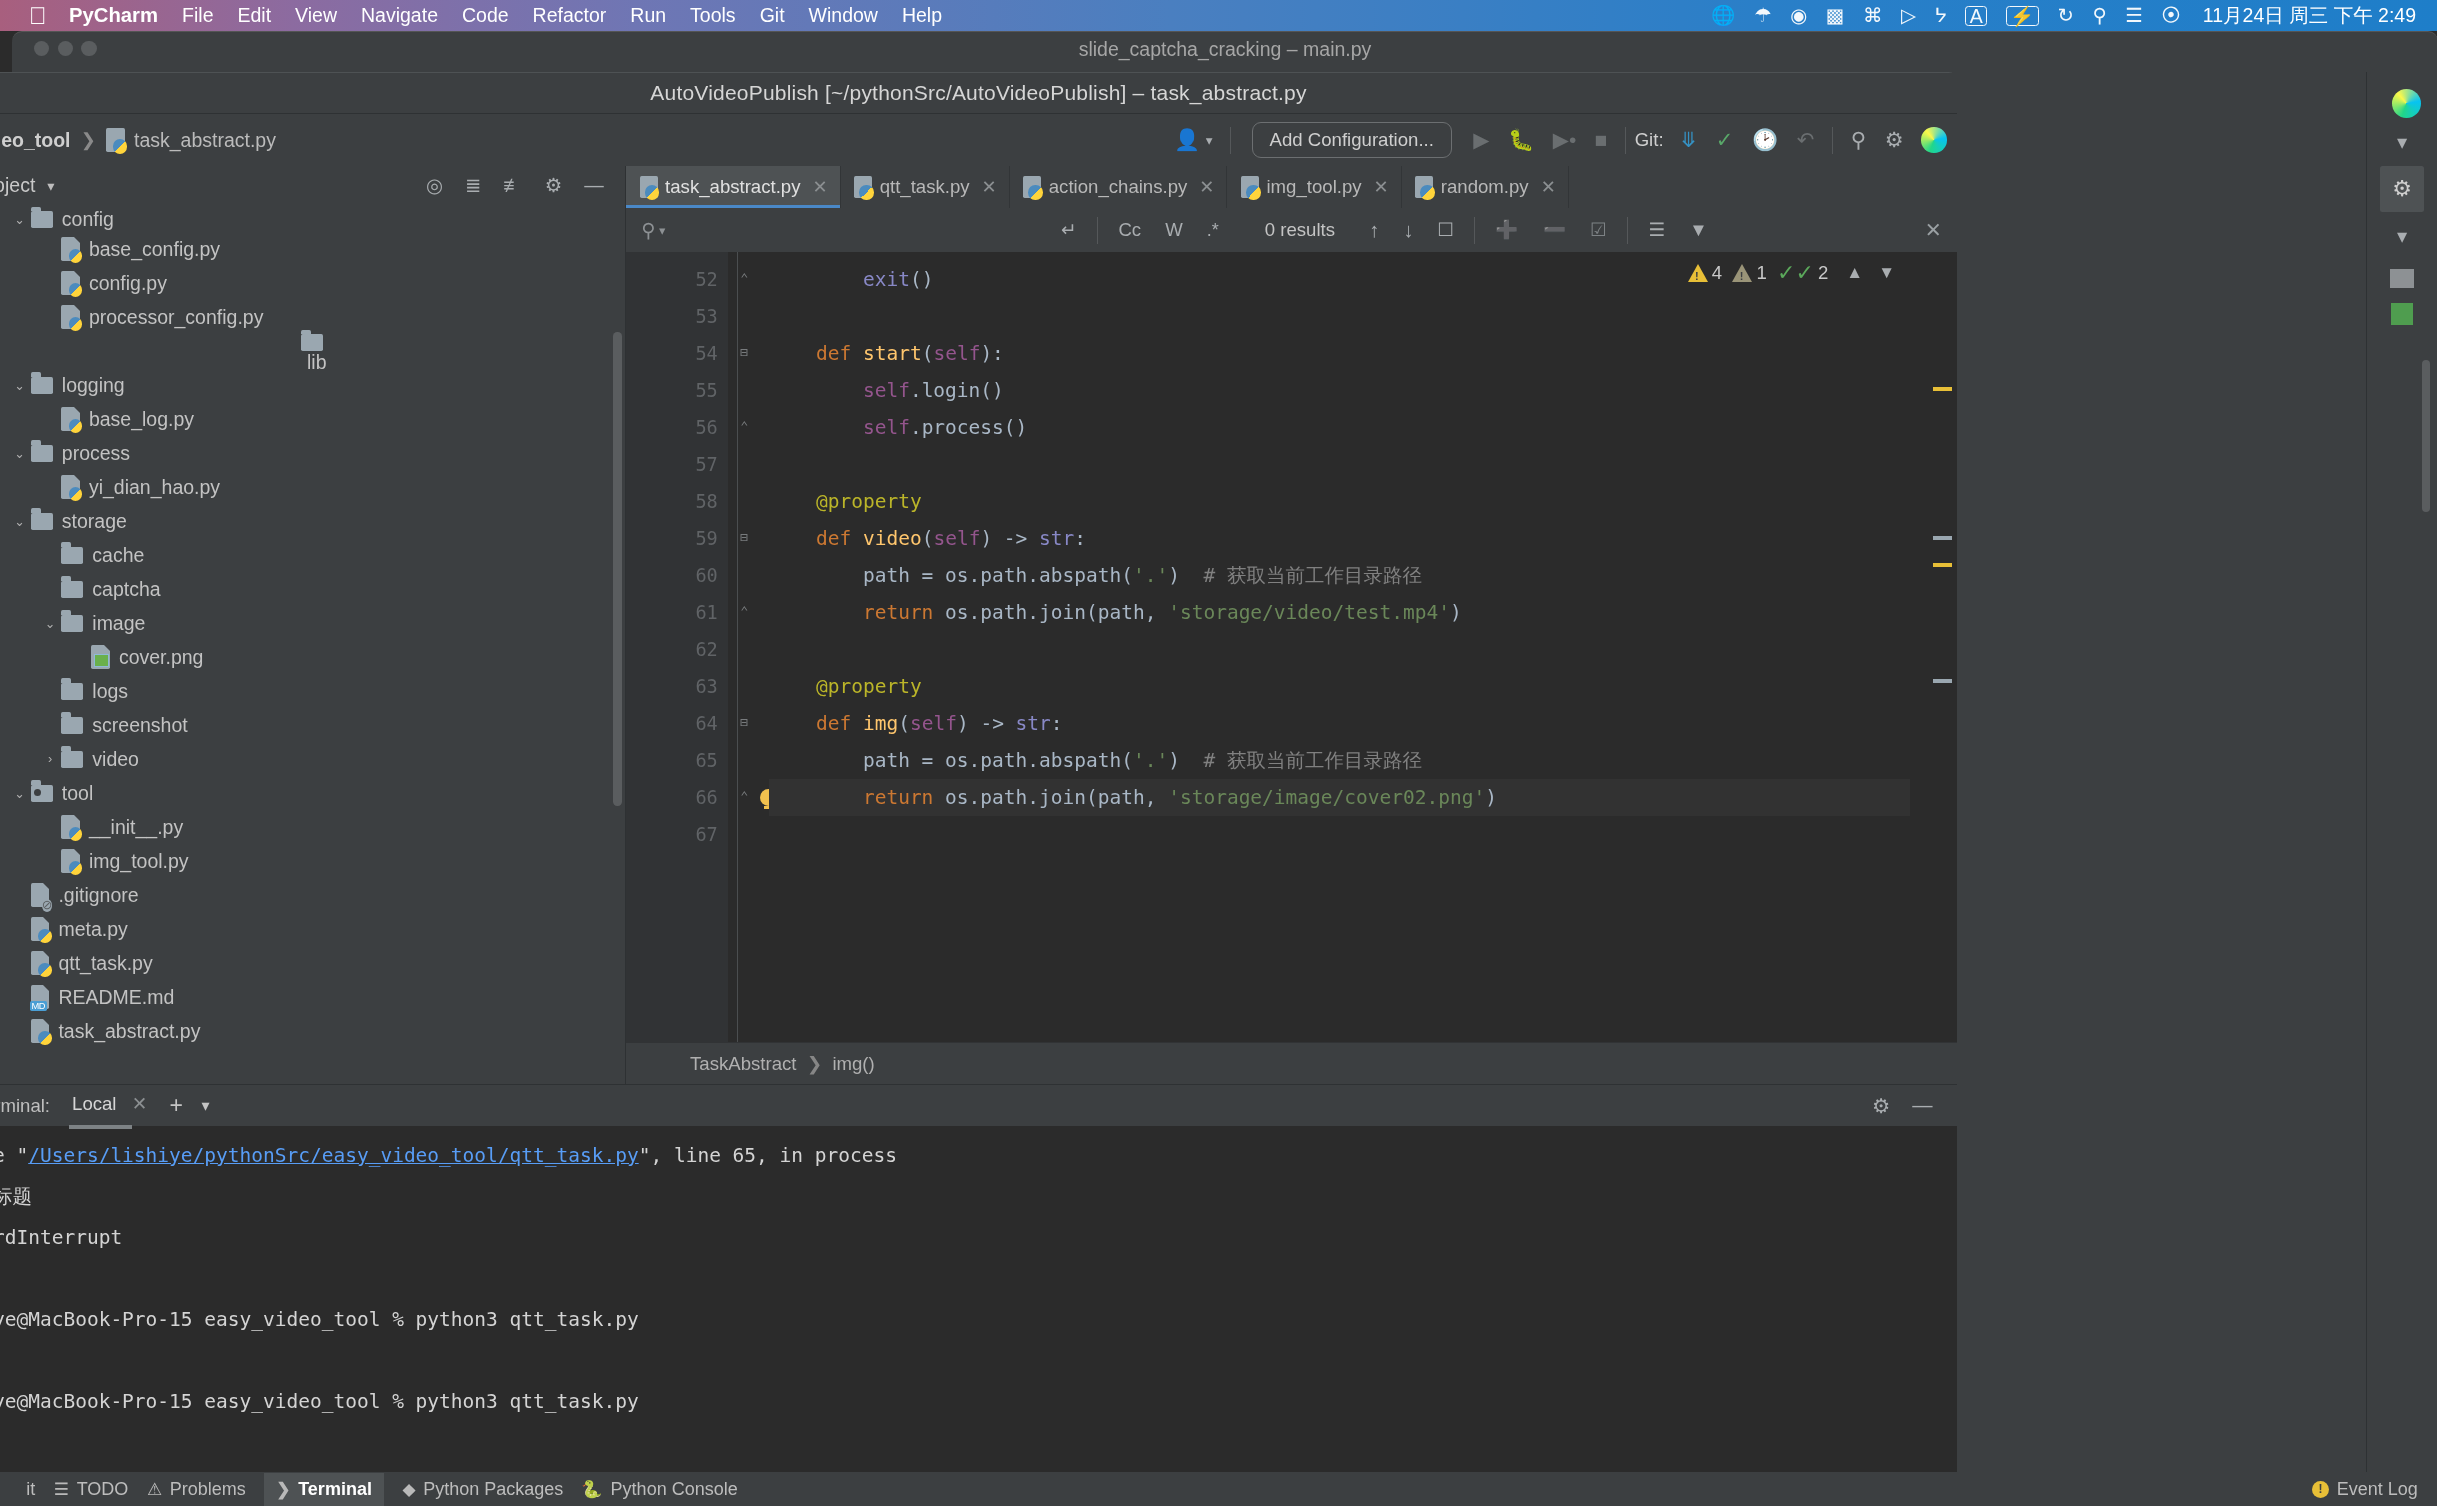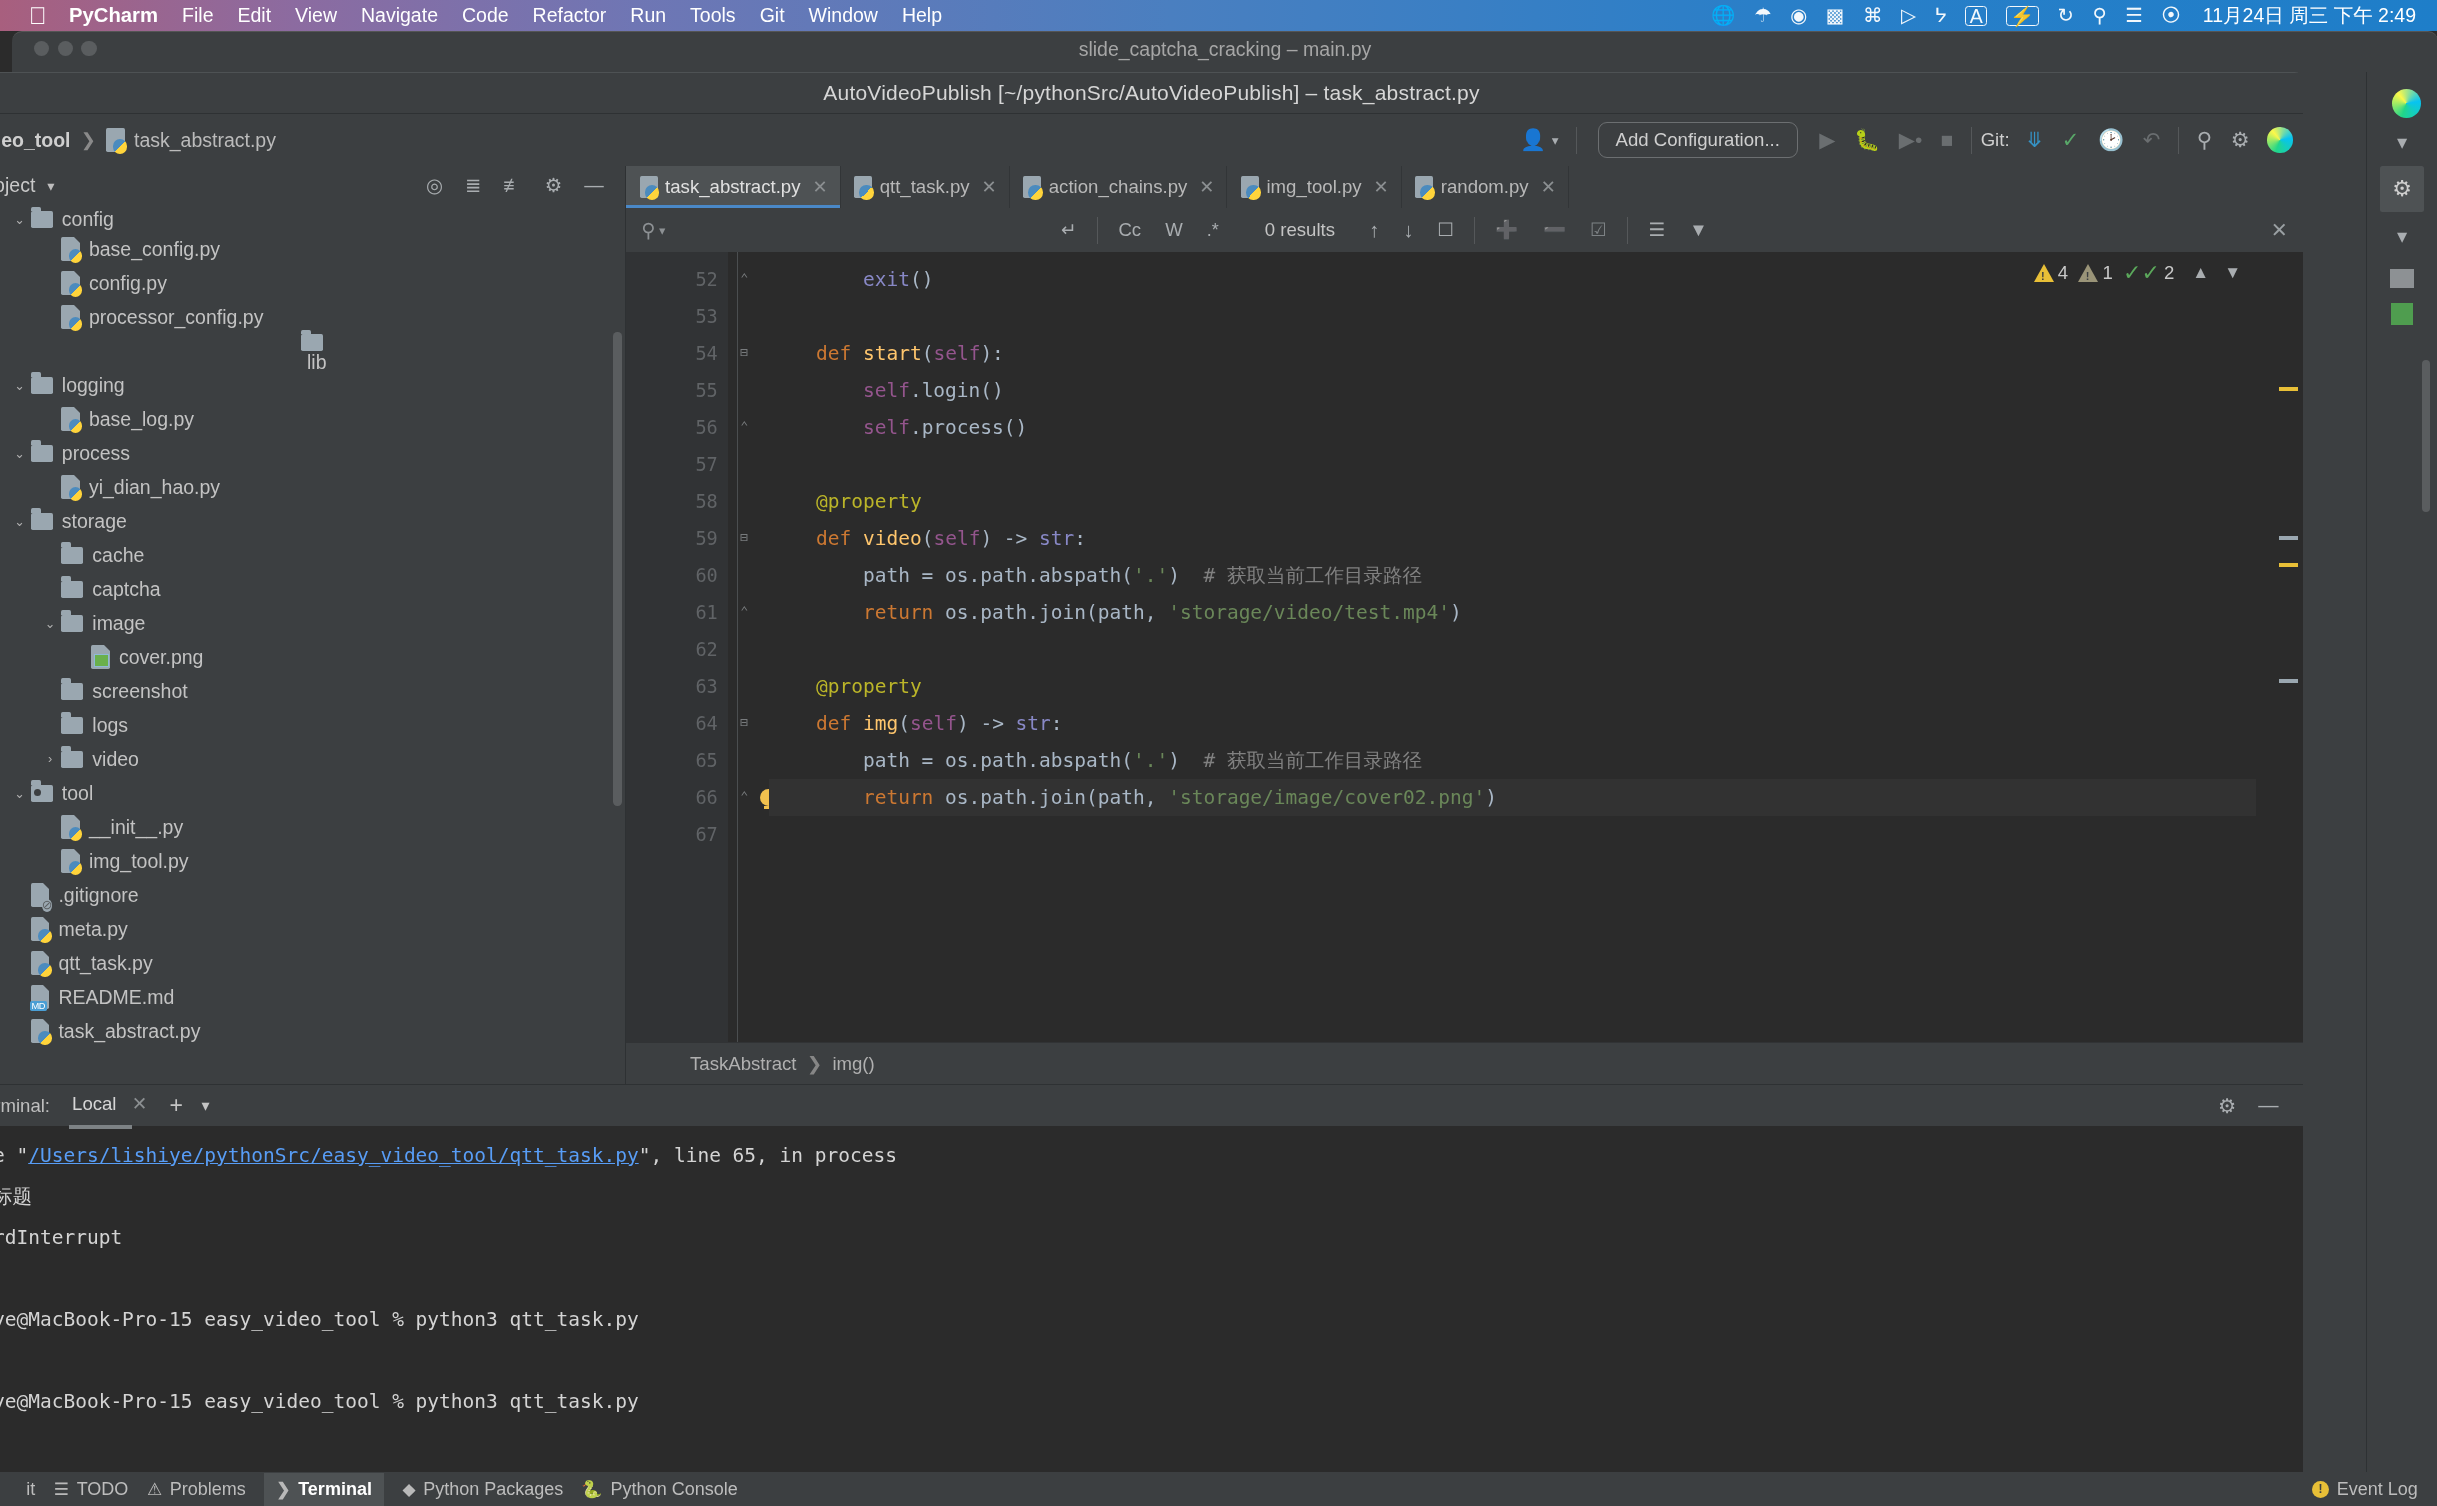--- a/index.html
+++ b/index.html
@@ -34,21 +34,21 @@
   }
   .bgwin-title {
     height: 34px; display:flex; align-items:center; justify-content:center;
     color:#a6a6a6; font-size: 19.5px; position: relative;
   }
   .traffic { position:absolute; left: 22px; top: 9.3px; display:flex; gap:8.5px; }
   .traffic span { width: 15.2px; height: 15.2px; border-radius: 50%; background: #5a5d5f; display:block; }
 
   
   .pwin {
-    position: absolute; left: 0; top: 72px; width: 2303px; height: 1435px;
+    position: absolute; left: 0; top: 72px; width: 1957px; height: 1435px;
     background: #3c3f41; border-top-right-radius: 8.5px;
     border-top: 0.8px solid #4e5254; z-index: 5;
     display: flex; flex-direction: column;
   }
   .pwin-title {
     height: 41px; min-height:41px; display:flex; align-items:center; justify-content:center;
     color: #d6d6d6; font-size: 21px; letter-spacing: 0.2px;
     border-bottom: 0.8px solid #2e3133; background:#3c3f41;
   }
 
@@ -384,26 +384,26 @@
             <span>image</span>
           </div>
           <div class="trow" style="padding-left: 69px;">
             <span class="tw"></span>
             <span class="fileico img"></span>
             <span>cover.png</span>
           </div>
           <div class="trow" style="padding-left: 39px;">
             <span class="tw"></span>
             <span class="folder"></span>
+            <span>logs</span>
+          </div>
+          <div class="trow" style="padding-left: 39px;">
+            <span class="tw"></span>
+            <span class="folder"></span>
             <span>screenshot</span>
-          </div>
-          <div class="trow" style="padding-left: 39px;">
-            <span class="tw"></span>
-            <span class="folder"></span>
-            <span>logs</span>
           </div>
           <div class="trow" style="padding-left: 39px;">
             <span class="tw">›</span>
             <span class="folder"></span>
             <span>video</span>
           </div>
           <div class="trow" style="padding-left: 8.5px;">
             <span class="tw">⌄</span>
             <span class="folder src"></span>
             <span>tool</span>

